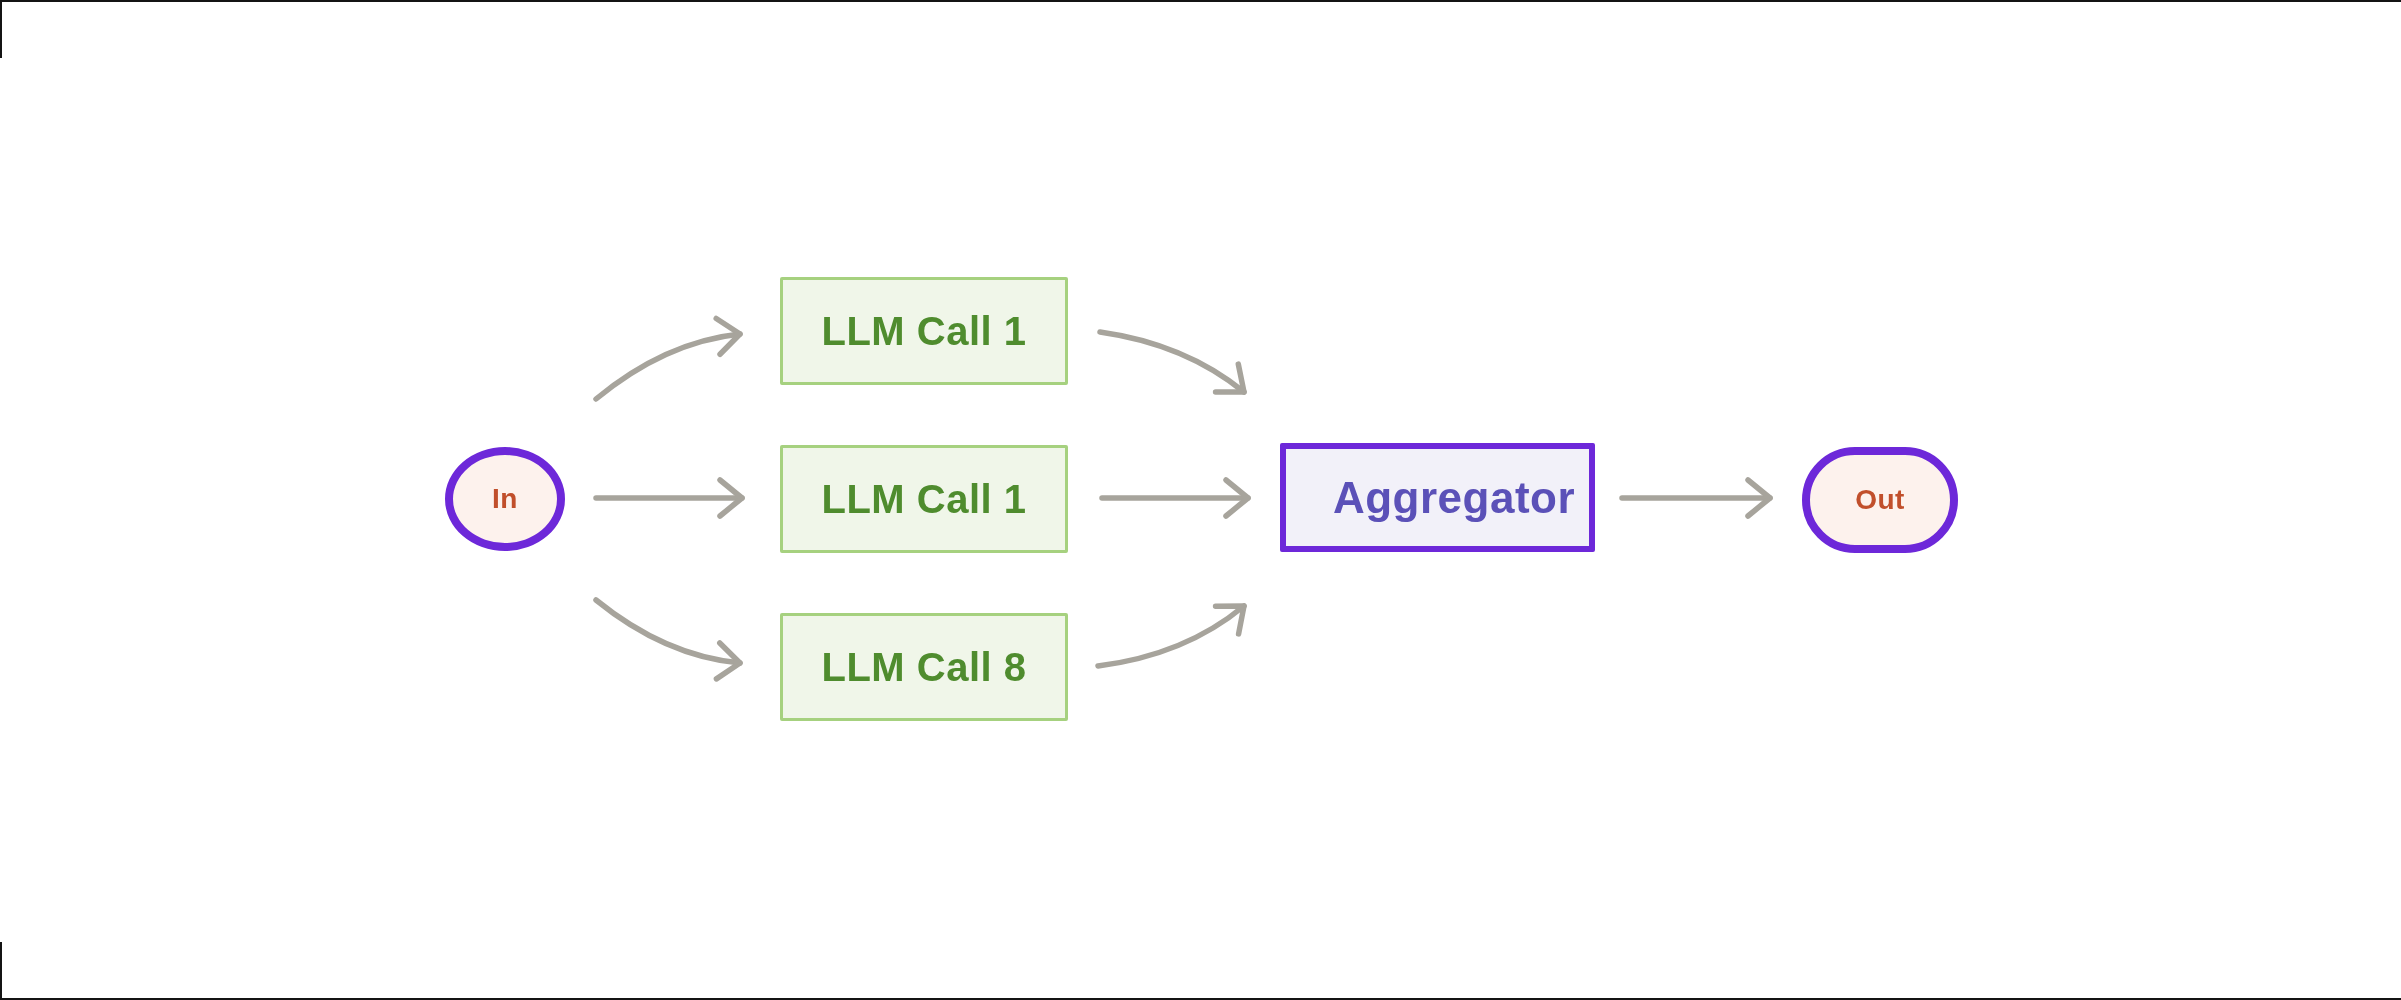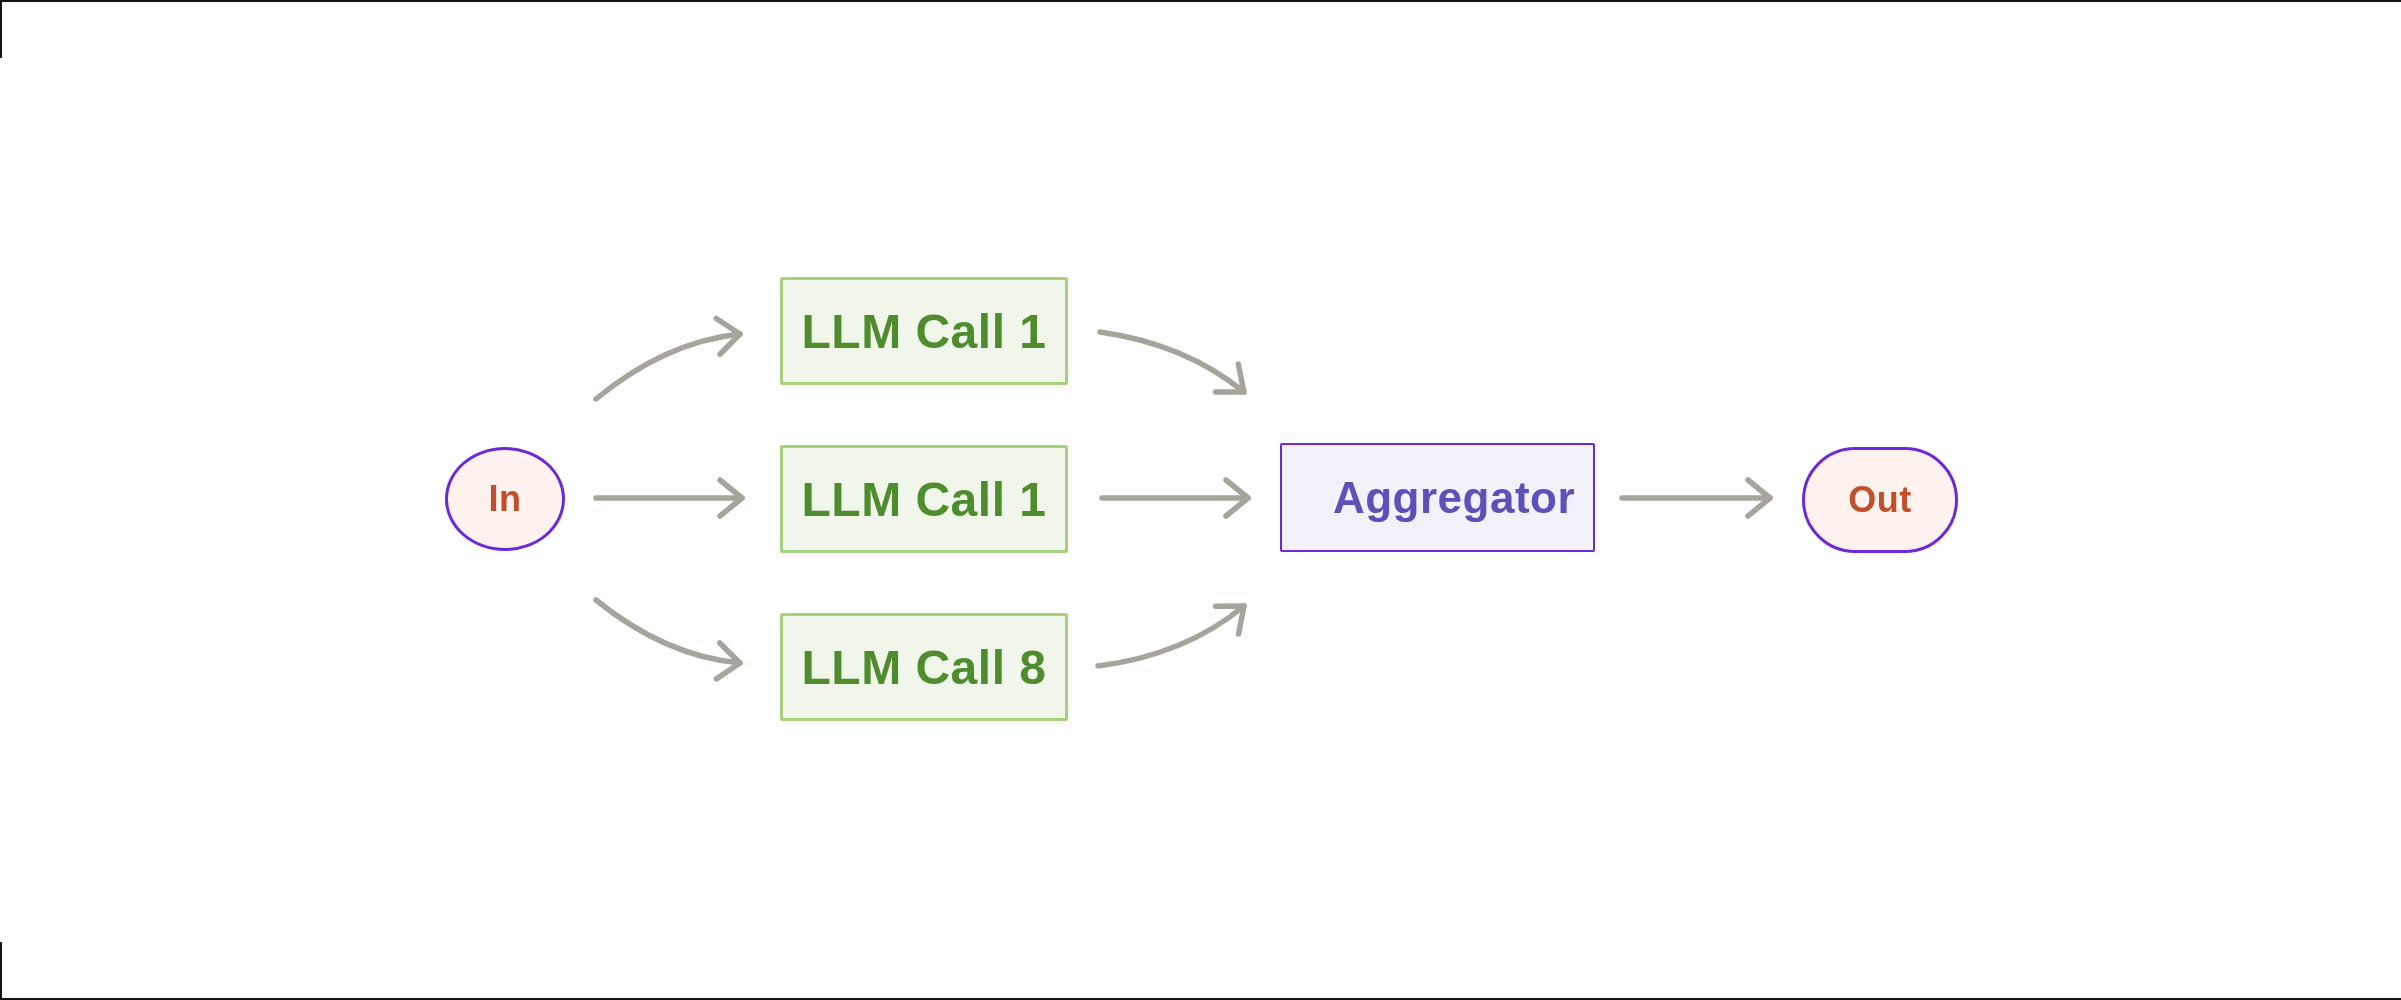--- a/index.html
+++ b/index.html
@@ -46,54 +46,54 @@
     position: absolute;
     display: flex;
     align-items: center;
     justify-content: center;
     box-sizing: border-box;
     font-weight: bold;
     letter-spacing: 0.5px;
   }
   .node-terminal {
     background: #fdf2ed;
-    border: 3px solid #6d28d9;
+    border: 8px solid #6d28d9;
     color: #c14f2b;
-    font-size: 36px;
+    font-size: 28px;
   }
   .node-in {
     left: 445px;
     top: 447px;
     width: 120px;
     height: 104px;
     border-radius: 50%;
   }
   .node-out {
     left: 1802px;
     top: 447px;
     width: 156px;
     height: 106px;
     border-radius: 60px;
   }
   .node-llm {
     background: #f0f6e9;
     border: 3px solid #a6d17f;
     color: #4f8c2e;
-    font-size: 48px;
+    font-size: 40px;
     border-radius: 2px;
     width: 288px;
     height: 108px;
     left: 780px;
   }
   .node-llm1 { top: 277px; }
   .node-llm2 { top: 445px; }
   .node-llm3 { top: 613px; }
   .node-aggregator {
     background: #f2f1f9;
-    border: 2px solid #6d28d9;
+    border: 6px solid #6d28d9;
     color: #5b51b8;
     font-size: 44px;
     border-radius: 2px;
     left: 1280px;
     top: 443px;
     width: 315px;
     height: 109px;
     padding-left: 33px;
   }
 </style>

